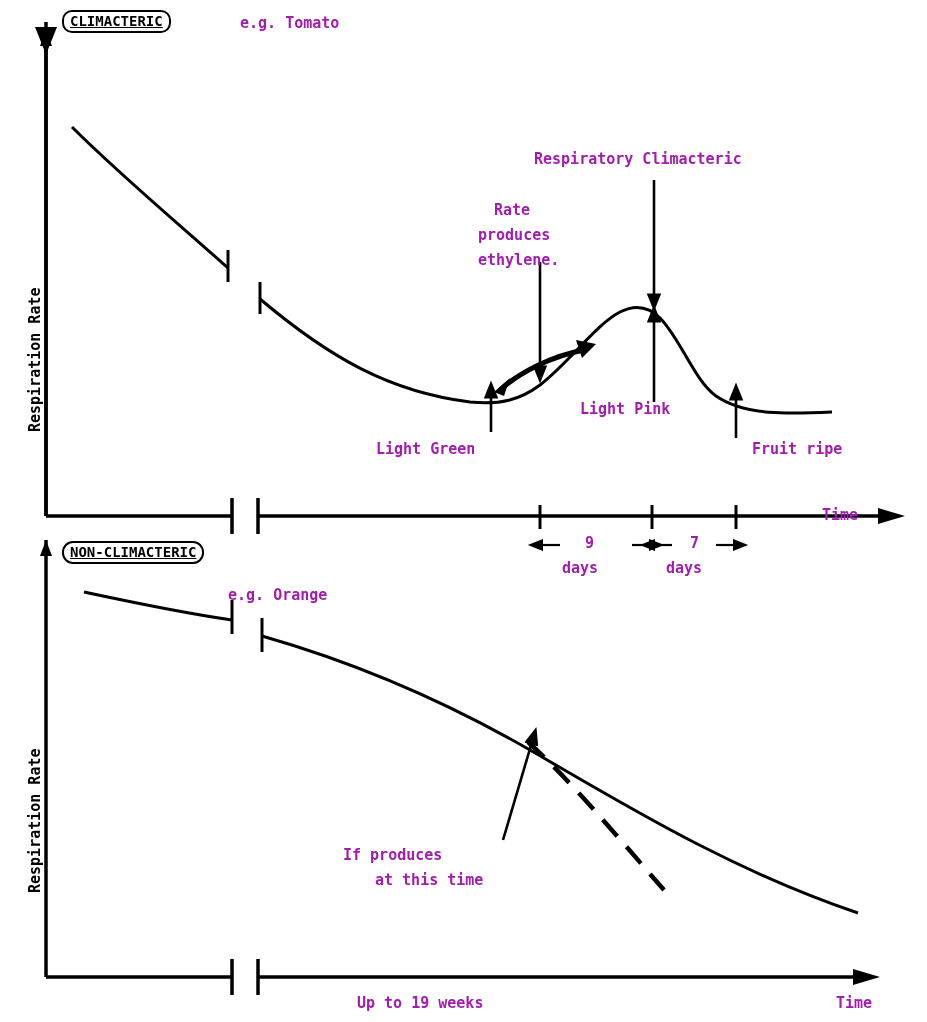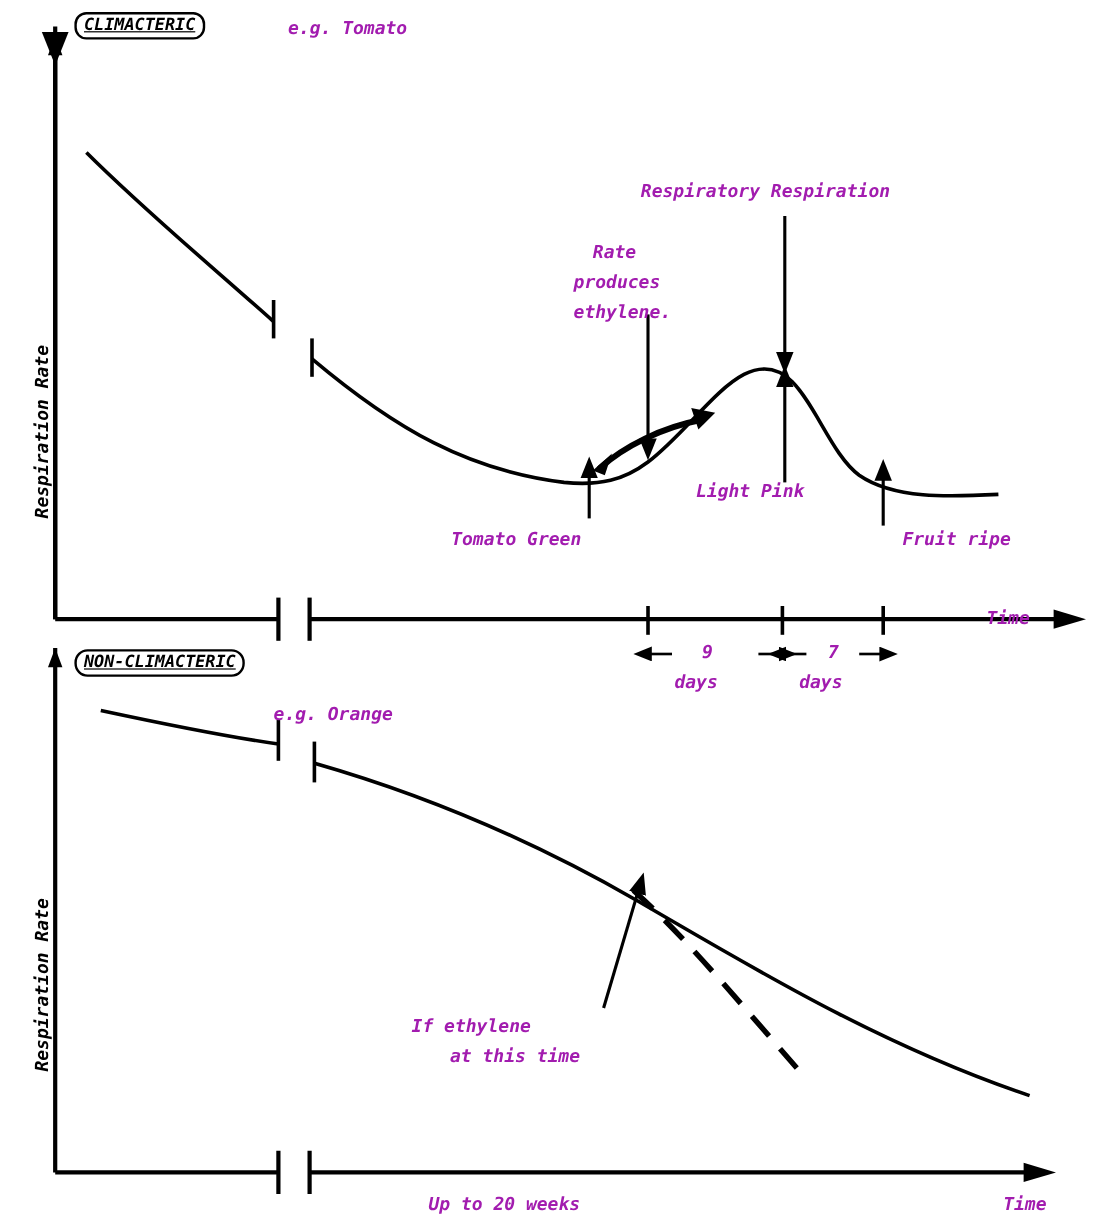--- a/index.html
+++ b/index.html
@@ -10,21 +10,20 @@
   body {
     font-family: "DejaVu Sans Mono", monospace;
     color: #000000;
   }
   #page {
     position: relative;
     width: 927px;
     height: 1022px;
     overflow: hidden;
     background: #ffffff;
-    font-style: italic;
   }
   svg.diagram {
     position: absolute;
     left: 0;
     top: 0;
     width: 927px;
     height: 1022px;
   }
   .lbl {
     position: absolute;
@@ -162,40 +161,40 @@
     </g>
   </svg>
 
   <div class="boxed" style="left:62px; top:10px;">CLIMACTERIC</div>
   <div class="lbl t15" style="left:240px; top:14px;">e.g. Tomato</div>
 
   <div class="axis-title" style="left:26px; top:432px; transform: rotate(-90deg);">Respiration Rate</div>
 
   <div class="lbl t15" style="left:822px; top:506px;">Time</div>
 
-  <div class="lbl t15" style="left:534px; top:150px;">Respiratory Respiration</div>
+  <div class="lbl t15" style="left:534px; top:150px;">Respiratory Climacteric</div>
 
   <div class="lbl t15" style="left:494px; top:201px;">Rate</div>
   <div class="lbl t15" style="left:478px; top:226px;text-align:right;">produces</div>
   <div class="lbl t15" style="left:478px; top:251px;">ethylene.</div>
 
-  <div class="lbl t15" style="left:376px; top:440px;">Tomato Green</div>
+  <div class="lbl t15" style="left:376px; top:440px;">Light Green</div>
   <div class="lbl t15" style="left:580px; top:400px;">Light Pink</div>
   <div class="lbl t15" style="left:752px; top:440px;">Fruit ripe</div>
 
   <div class="lbl t15" style="left:585px; top:534px;">9</div>
   <div class="lbl t15" style="left:562px; top:559px;">days</div>
   <div class="lbl t15" style="left:690px; top:534px;">7</div>
   <div class="lbl t15" style="left:666px; top:559px;">days</div>
 
   <div class="boxed" style="left:62px; top:541px;border-radius:11px;">NON-CLIMACTERIC</div>
   <div class="lbl t15" style="left:228px; top:546px;margin-top:40px;">e.g. Orange</div>
 
   <div class="axis-title" style="left:26px; top:893px; transform: rotate(-90deg);">Respiration Rate</div>
 
   <div class="lbl t15" style="left:836px; top:994px;">Time</div>
 
-  <div class="lbl t15" style="left:343px; top:846px;">If ethylene</div>
+  <div class="lbl t15" style="left:343px; top:846px;">If produces</div>
   <div class="lbl t15" style="left:375px; top:871px;">at this time</div>
 
-  <div class="lbl t15" style="left:357px; top:994px;">Up to 20 weeks</div>
+  <div class="lbl t15" style="left:357px; top:994px;">Up to 19 weeks</div>
 
 </div>
 
 </body></html>

